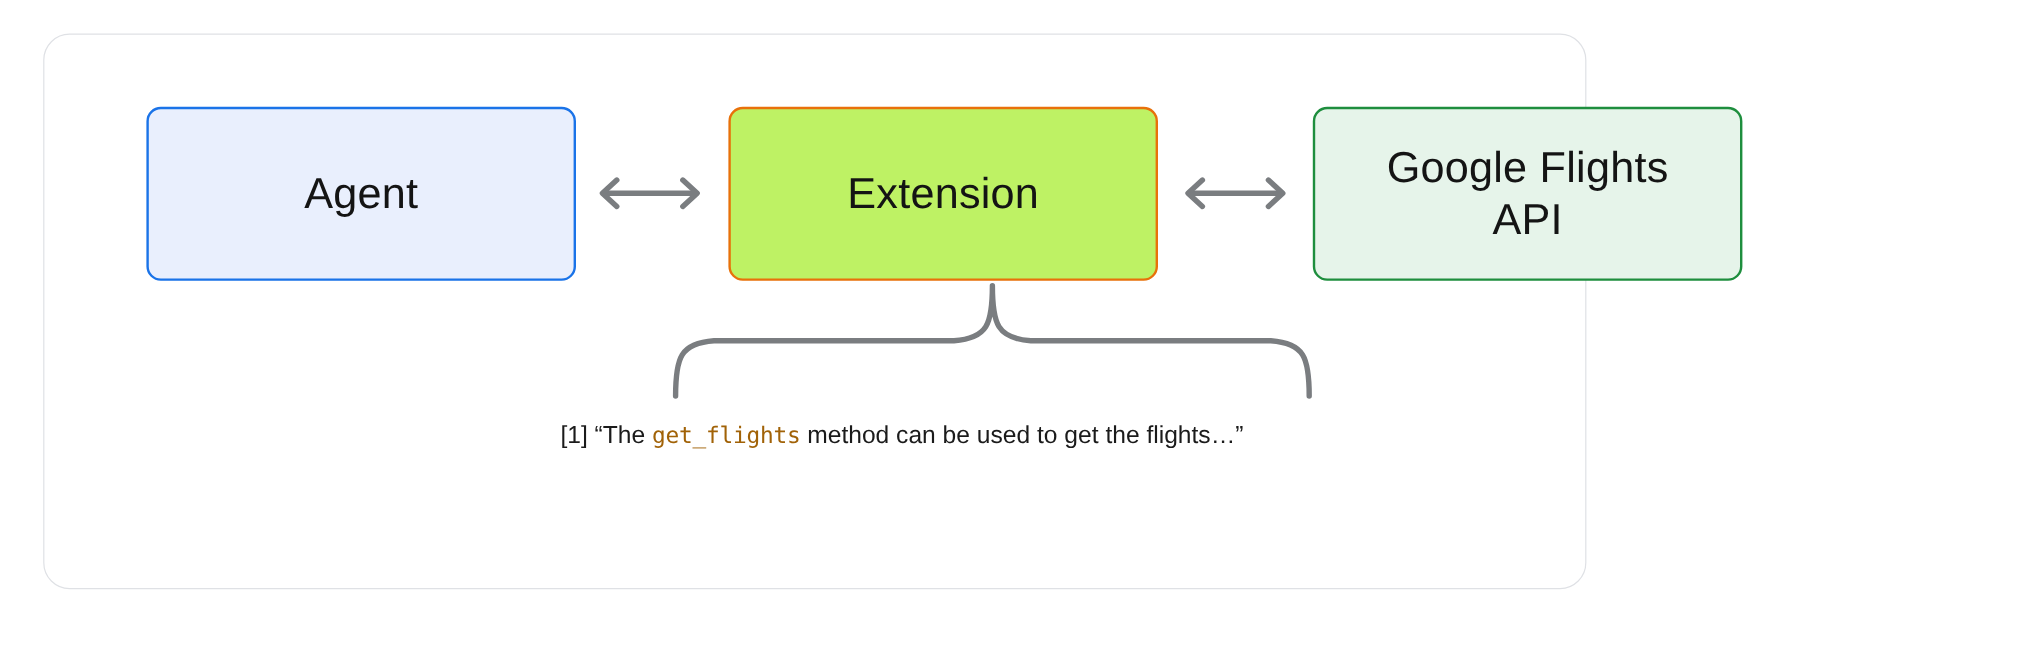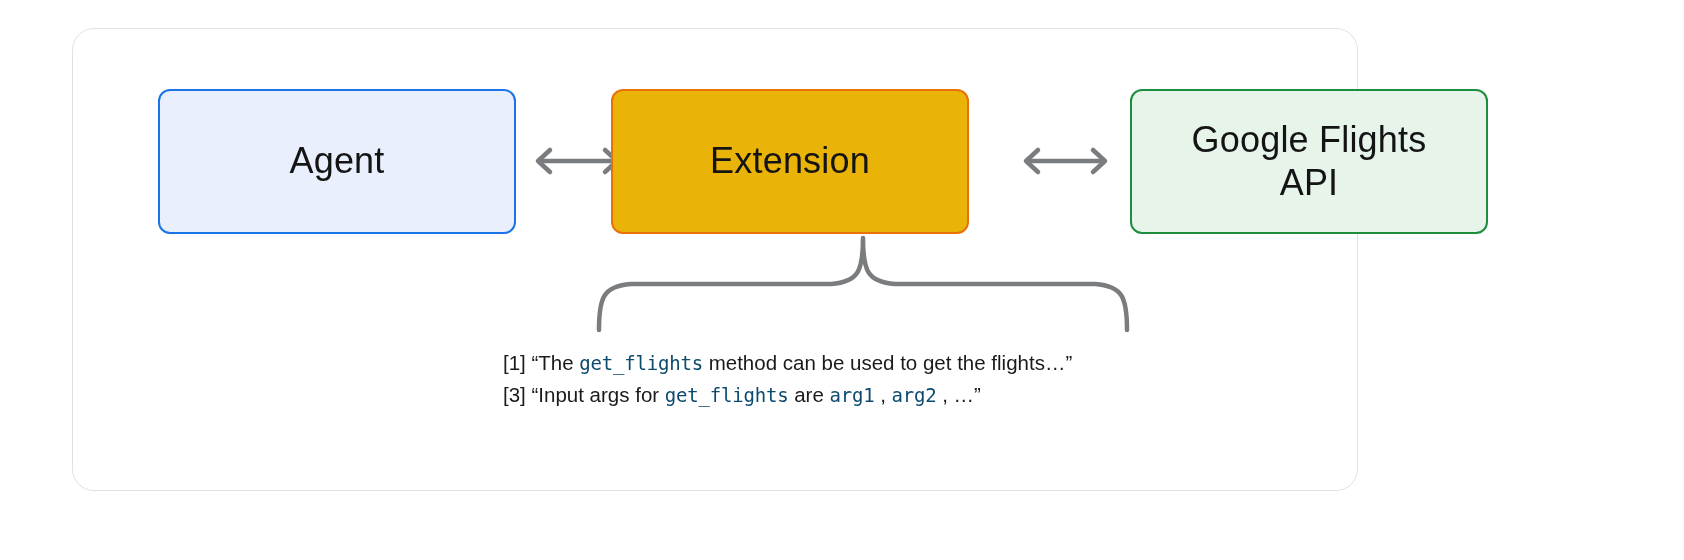--- a/index.html
+++ b/index.html
@@ -25,21 +25,20 @@
   .outer-card {
     position: absolute;
     left: 36px;
     top: 28px;
     width: 1286px;
     height: 463px;
     box-sizing: border-box;
     border: 1.5px solid #dfe1e5;
     border-radius: 22px;
     background: #ffffff;
-    margin-left: 36px;
   }
 
   
   .node-row {
     position: absolute;
     left: 0;
     top: 60px;
     width: 100%;
     height: 150px;
   }
@@ -65,26 +64,26 @@
   .node-agent {
     left: 85px;
     top: 0;
     width: 358px;
     height: 145px;
     border: 2.5px solid #1a73e8;
     background: #e9effd;
   }
 
   .node-extension {
-    left: 538px;
+    left: 570px;
     top: 0;
     width: 358px;
     height: 145px;
     border: 2.5px solid #e8710a;
-    background: #eab308;
+    background: #bef264;
   }
 
   .node-api {
     left: 1057px;
     top: 0;
     width: 358px;
     height: 145px;
     border: 2.5px solid #1e8e3e;
     background: #e6f4ea;
   }
@@ -124,21 +123,21 @@
     font-weight: 400;
   }
 
   .idx {
     font-weight: 400;
     color: #1b1b1b;
   }
 
   .code {
     font-family: "DejaVu Sans Mono", "Liberation Mono", monospace;
-    color: #0c4a6e;
+    color: #a16207;
     font-size: 19px;
     letter-spacing: -0.2px;
   }
 </style>
 </head>
 <body>
 
 <div class="canvas">
   <div class="outer-card">
 
@@ -195,21 +194,17 @@
     </div>
 
     <div class="quotes">
 
       <div class="quote-line">
         <span class="idx">[1]</span>
         <span>“The </span><span class="code">get_flights</span><span> method can be used to get the flights…”</span>
       </div>
 
 
-      <div class="quote-line">
-        <span class="idx">[3]</span>
-        <span>“Input args for </span><span class="code">get_flights</span><span> are </span><span class="code">arg1</span><span> , </span><span class="code">arg2</span><span> , …”</span>
-      </div>
 
     </div>
 
   </div>
 </div>
 
 </body></html>

